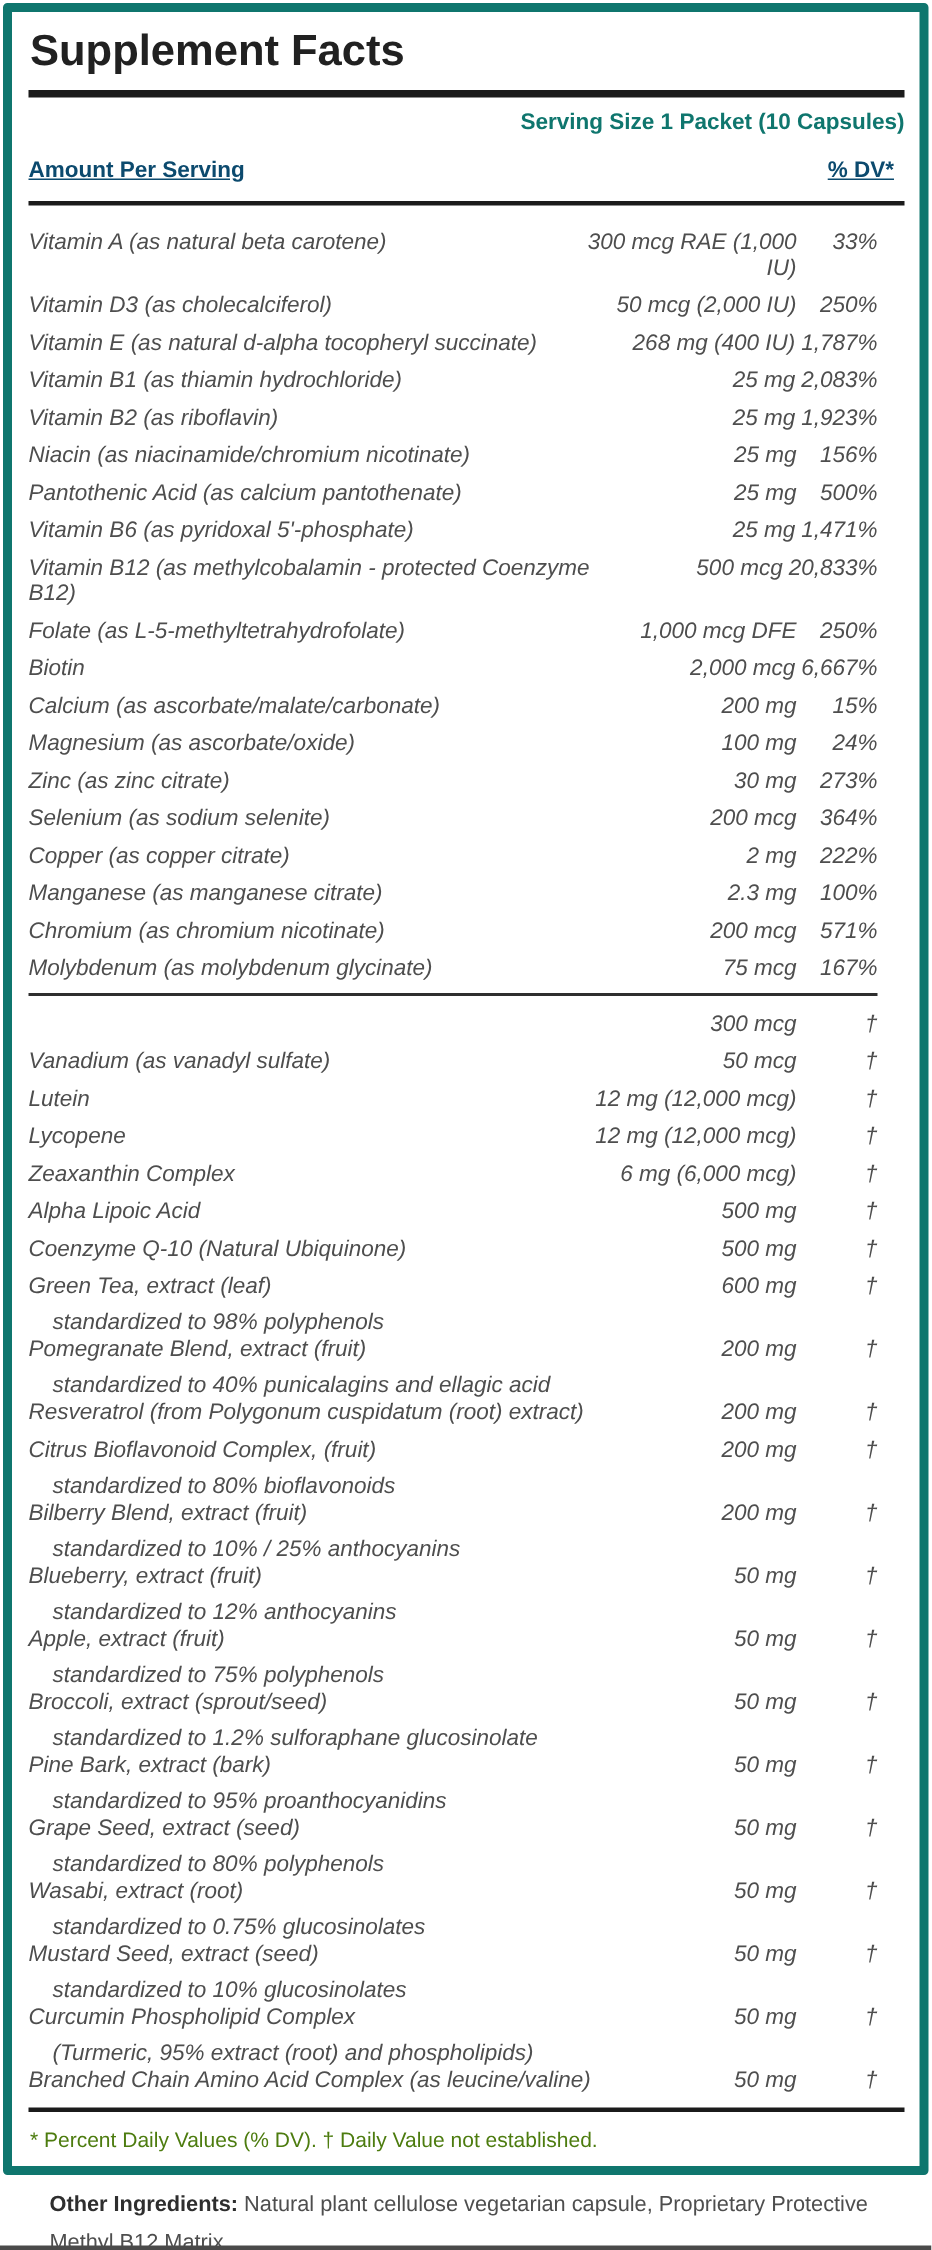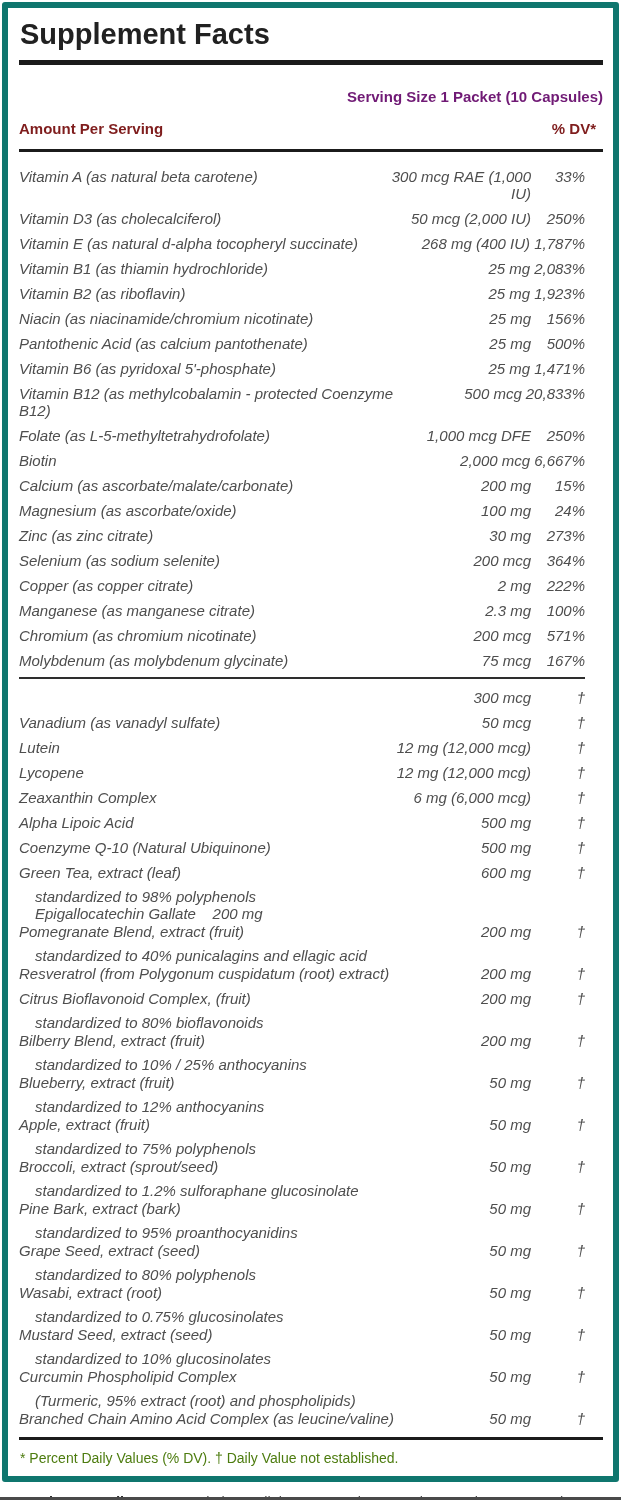--- a/index.html
+++ b/index.html
@@ -14,27 +14,27 @@
     padding:0 10px 0 11px; background:#fff;
   }
   .title {
     font-size:29px; font-weight:bold; color:#212121;
     margin:10px 0 9px 1px;
   }
   .bar { background:#1b1b1b; }
   .bar.b5 { height:5px; }
   .bar.b3 { height:3px; }
   .serving {
-    text-align:right; font-weight:bold; font-size:15px; color:#701a75;
-    margin-top:21px; line-height:21px;
+    text-align:right; font-weight:bold; font-size:15px; color:#0f766e;
+    margin-top:6px; line-height:21px;
   }
   .colhdr {
     display:flex; justify-content:space-between;
-    font-weight:bold; font-size:15px; color:#7f1d1d;
-    margin:12px 0 10px 0; padding-right:7px; line-height:20px;
+    font-weight:bold; font-size:15px; color:#0c4a6e;
+    margin:12px 0 10px 0; padding-right:7px; line-height:20px;text-decoration:underline;
   }
   .rows { padding:16px 18px 2px 0;font-style:italic; }
   .row {
     display:flex; align-items:baseline;
     font-size:15px; color:#4e4e4e; line-height:17px;
   }
   .row.main { margin-bottom:8px; }
   .row .name { flex:1 1 auto; max-width:385px; padding-right:6px; }
   .row .amt  { margin-left:auto; text-align:right; max-width:150px; }
   .row .dv   { min-width:50px; text-align:right; padding-left:4px; white-space:nowrap; }
@@ -196,23 +196,20 @@
         <span class="dv">†</span>
       </div>
       <div class="row main">
         <span class="name">Green Tea, extract (leaf)</span>
         <span class="amt">600 mg</span>
         <span class="dv">†</span>
       </div>
       <div class="row sub">
         <span class="subtext">standardized to 98% polyphenols</span>
       </div>
-      <div class="row sub">
-        <span class="subtext">Epigallocatechin Gallate    200 mg</span>
-      </div>
       <div class="row main">
         <span class="name">Pomegranate Blend, extract (fruit)</span>
         <span class="amt">200 mg</span>
         <span class="dv">†</span>
       </div>
       <div class="row sub">
         <span class="subtext">standardized to 40% punicalagins and ellagic acid</span>
       </div>
       <div class="row main">
         <span class="name">Resveratrol (from Polygonum cuspidatum (root) extract)</span>

